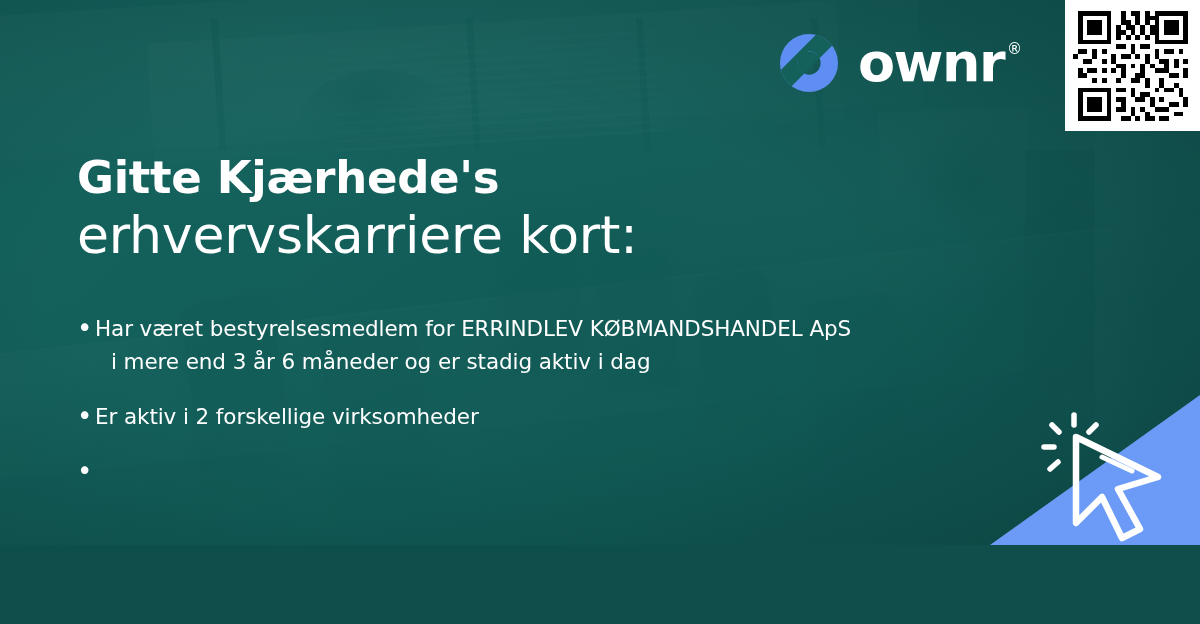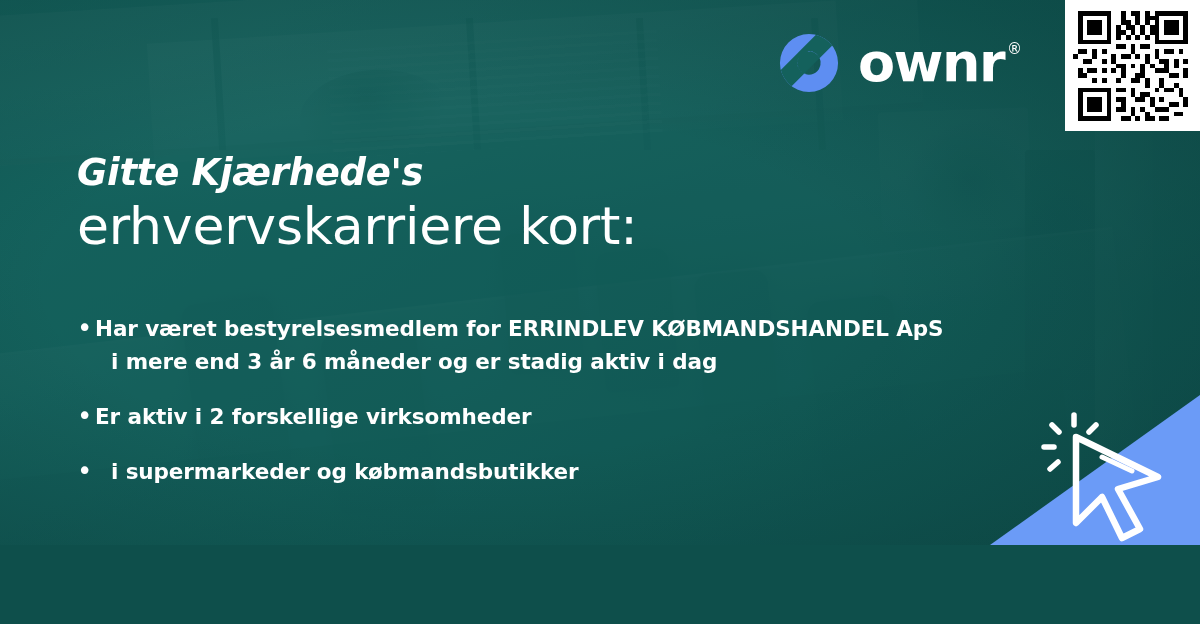--- a/index.html
+++ b/index.html
@@ -156,26 +156,25 @@
   }
   .qr-panel svg { display:block; }
 
   
   .headline {
     position:absolute; left:77px; top:152px;
     z-index:6;
     color:#ffffff;
   }
   .headline-1 {
-    font-size:37px;
+    font-size:45px;
     font-weight:bold;
     line-height:1.16;
     letter-spacing:-0.3px;
     white-space:nowrap;
-    font-style:italic;
   }
   .headline-2 {
     font-size:52px;
     font-weight:normal;
     line-height:1.2;
     letter-spacing:-0.2px;
     white-space:nowrap;
   }
 
   
@@ -191,21 +190,21 @@
     margin-bottom:22px;
   }
   .fact:last-child { margin-bottom:0; }
   .dot {
     flex:0 0 auto;
     width:18px;
     font-size:26px;
     line-height:33px;
     text-align:left;
   }
-  .fact-lines { flex:1 1 auto;font-weight:bold; }
+  .fact-lines { flex:1 1 auto; }
   .fact-line {
     font-size:21.5px;
     line-height:33px;
     letter-spacing:-0.1px;
     white-space:nowrap;
   }
   .fact-line.cont { padding-left:16px; }
 
   
   .wedge {
@@ -406,21 +405,20 @@
     <div class="fact">
       <span class="dot">•</span>
       <div class="fact-lines">
         <div class="fact-line">Er aktiv i 2 forskellige virksomheder</div>
       </div>
     </div>
 
     <div class="fact">
       <span class="dot">•</span>
       <div class="fact-lines">
-        <div class="fact-line cont">i supermarkeder og købmandsbutikker</div>
       </div>
     </div>
 
   </div>
 
   <div class="wedge">
     <svg width="210" height="150" viewBox="0 0 210 150" aria-hidden="true">
       <polygon points="0,150 210,0 210,150" fill="#6b9bf7"></polygon>
       <g fill="none" stroke="#ffffff" stroke-width="6.5" stroke-linecap="round" stroke-linejoin="round">
 

